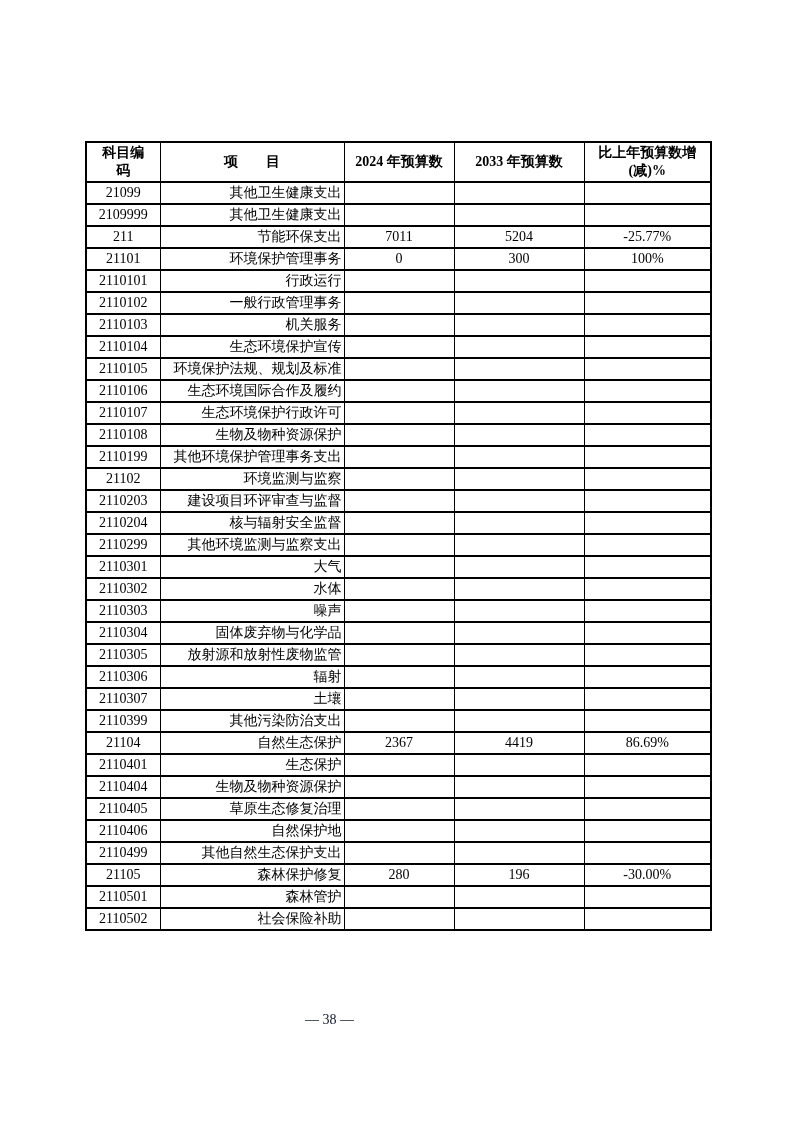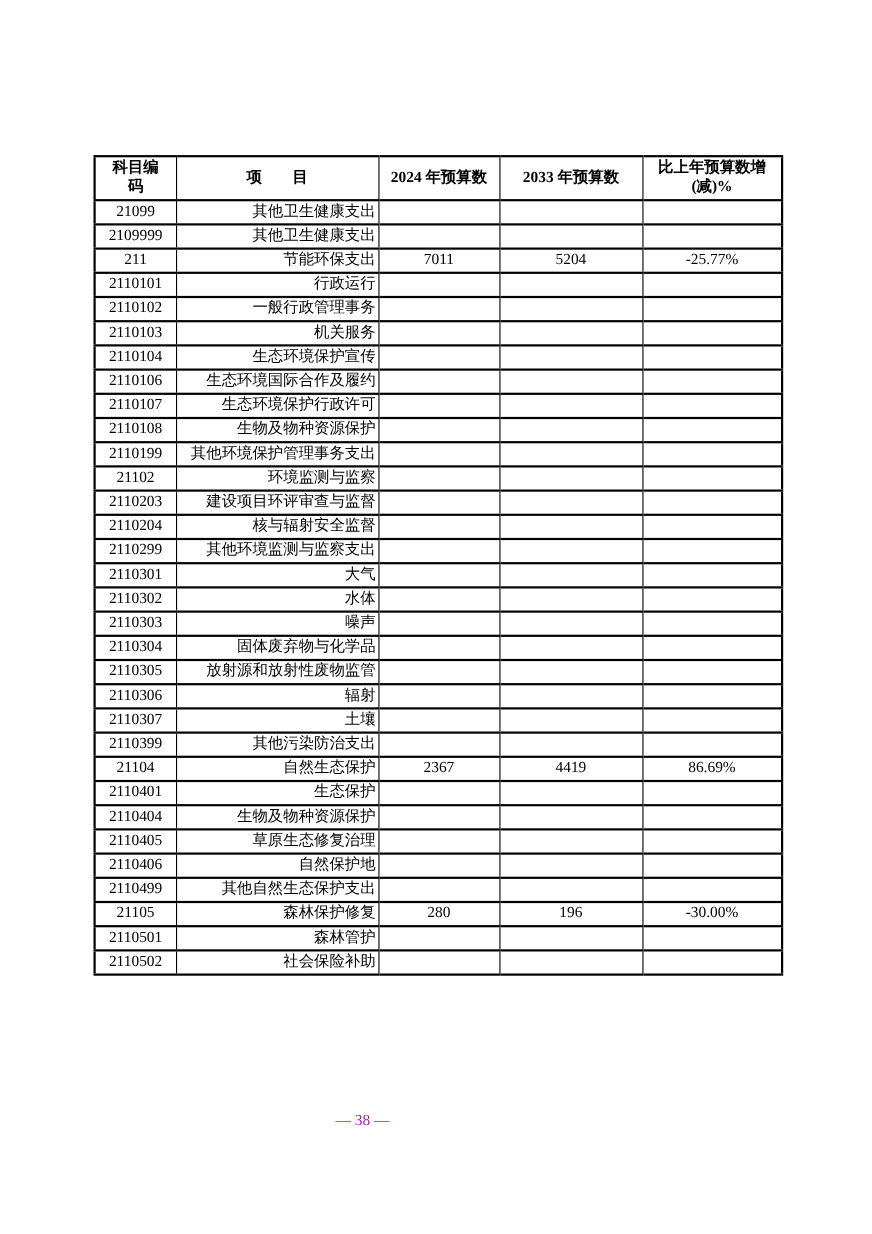--- a/index.html
+++ b/index.html
@@ -60,21 +60,21 @@
   .col-num {
     text-align: center;
   }
   .page-footer {
     position: absolute;
     top: 1012px;
     left: 0;
     width: 659px;
     text-align: center;
     font-size: 14px;
-    color: #a21caf;
+    color: #0f172a;
   }
 </style>
 </head>
 <body>
 
 <div class="page">
 
   <table class="budget-table">
     <colgroup>
       <col style="width:74px">
@@ -112,20 +112,27 @@
   </tr>
 
   <tr>
     <td class="col-code">211</td>
     <td class="col-item">节能环保支出</td>
     <td class="col-num">7011</td>
     <td class="col-num">5204</td>
     <td class="col-num">-25.77%</td>
   </tr>
 
+  <tr>
+    <td class="col-code">21101</td>
+    <td class="col-item">环境保护管理事务</td>
+    <td class="col-num">0</td>
+    <td class="col-num">300</td>
+    <td class="col-num">100%</td>
+  </tr>
 
   <tr>
     <td class="col-code">2110101</td>
     <td class="col-item">行政运行</td>
     <td class="col-num"></td>
     <td class="col-num"></td>
     <td class="col-num"></td>
   </tr>
 
   <tr>
@@ -145,20 +152,27 @@
   </tr>
 
   <tr>
     <td class="col-code">2110104</td>
     <td class="col-item">生态环境保护宣传</td>
     <td class="col-num"></td>
     <td class="col-num"></td>
     <td class="col-num"></td>
   </tr>
 
+  <tr>
+    <td class="col-code">2110105</td>
+    <td class="col-item">环境保护法规、规划及标准</td>
+    <td class="col-num"></td>
+    <td class="col-num"></td>
+    <td class="col-num"></td>
+  </tr>
 
   <tr>
     <td class="col-code">2110106</td>
     <td class="col-item">生态环境国际合作及履约</td>
     <td class="col-num"></td>
     <td class="col-num"></td>
     <td class="col-num"></td>
   </tr>
 
   <tr>

